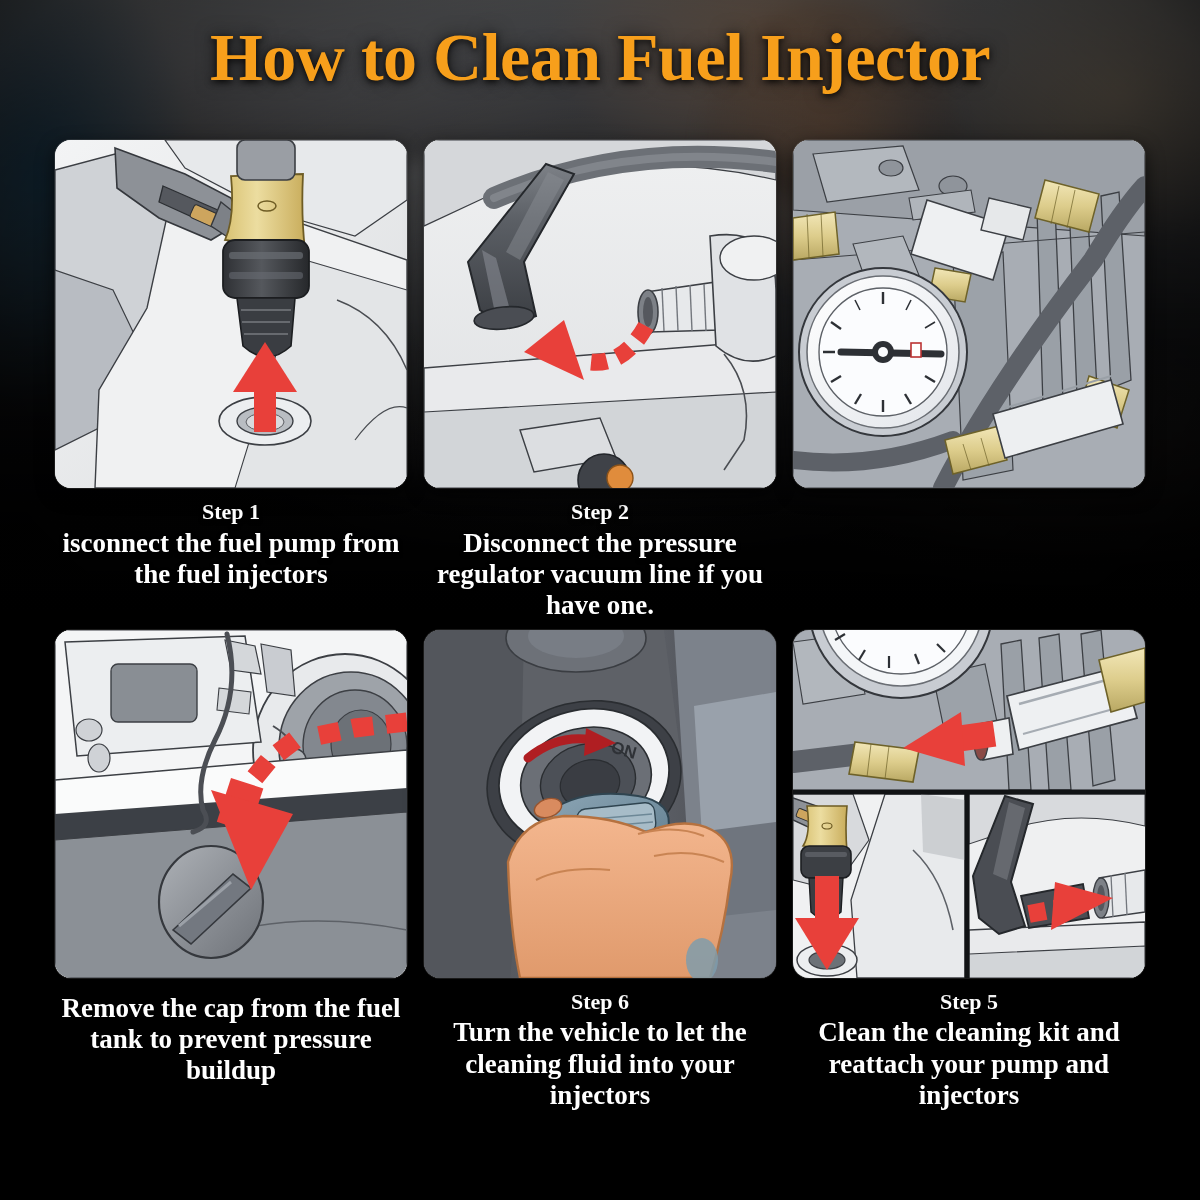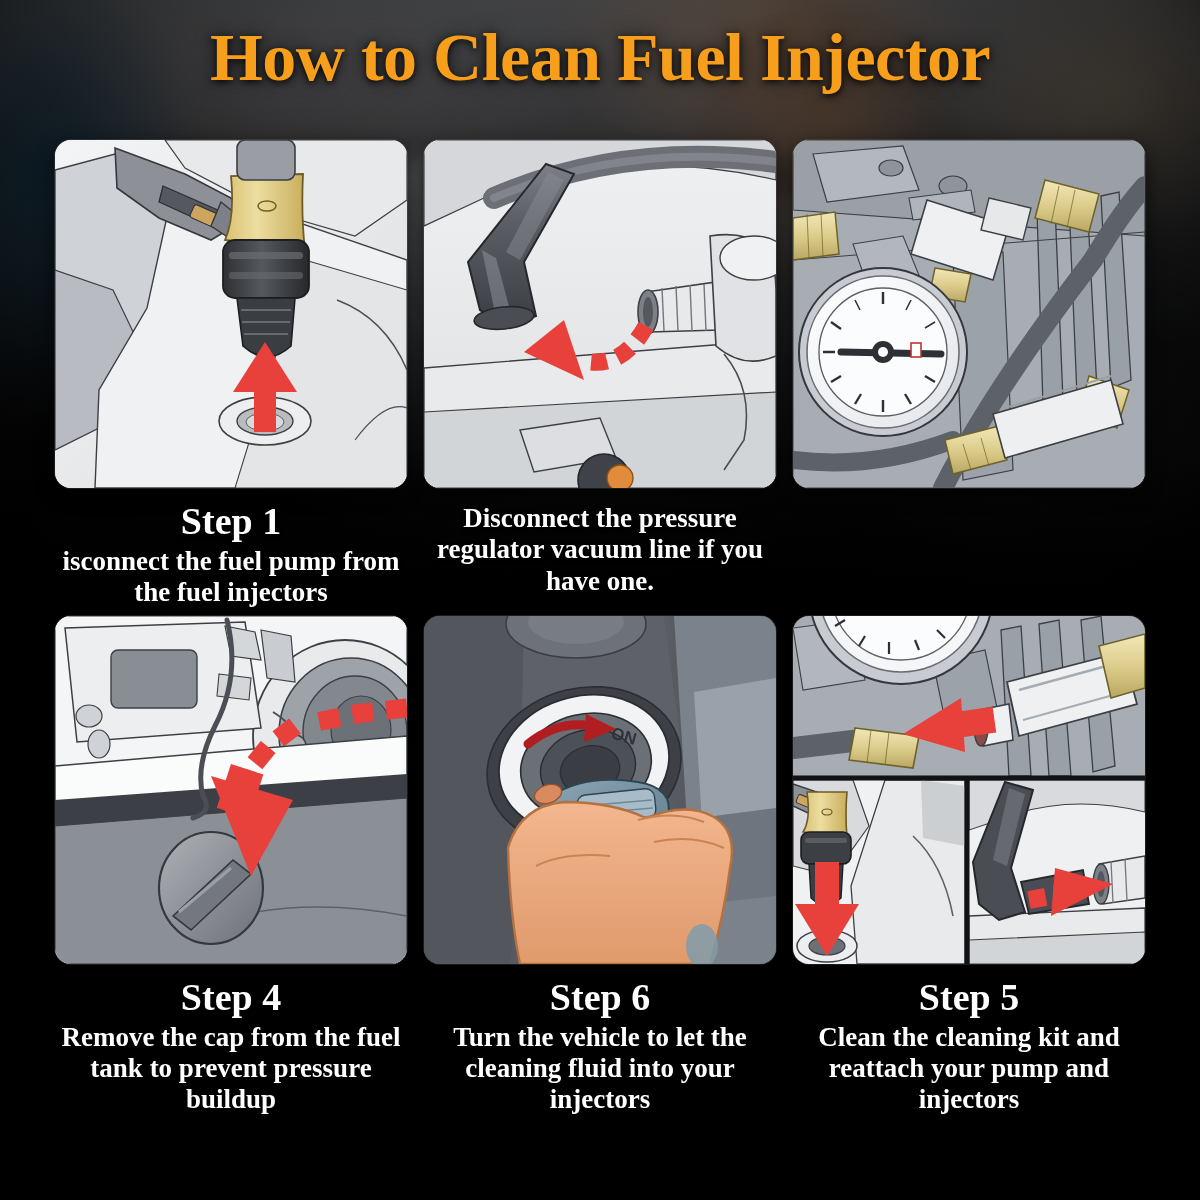--- a/index.html
+++ b/index.html
@@ -99,21 +99,21 @@
   }
   .panel svg { display: block; width: 100%; height: 100%; }
 
   
   .caption {
     padding-top: 12px;
     text-align: center;
     color: #ffffff;
   }
   .step-label {
-    font-size: 38px;
+    font-size: 22px;
     font-weight: 700;
     line-height: 1.12;
     text-shadow: 0 2px 4px rgba(0,0,0,0.9);
   }
   .step-desc {
     font-size: 27px;
     font-weight: 700;
     line-height: 1.16;
     padding-top: 3px;
     text-shadow: 0 2px 4px rgba(0,0,0,0.9);
@@ -246,20 +246,21 @@
           <circle cx="180" cy="340" r="26" fill="#3f4248" stroke="#22252a" stroke-width="1.6"></circle>
           <circle cx="196" cy="338" r="13" fill="#e08c3c" stroke="#8c5319" stroke-width="1.4"></circle>
 
           <g>
             <path d="M222 186 Q200 226 166 222" fill="none" stroke="#E8403A" stroke-width="17" stroke-dasharray="16 11" stroke-linecap="butt"></path>
             <path d="M140 180 L160 240 L100 212 Z" fill="#E8403A"></path>
           </g>
         </svg>
       </div>
       <div class="caption">
+        <div class="step-label">Step 2</div>
         <div class="step-desc">Disconnect the pressure regulator vacuum line if you have one.</div>
       </div>
     </div>
 
     <div class="cell">
       <div class="panel">
         <svg viewBox="0 0 352 348" xmlns="http://www.w3.org/2000/svg">
           <defs>
             <linearGradient id="s3gauge" x1="0" y1="0" x2="1" y2="1">
               <stop offset="0" stop-color="#ffffff"></stop>
@@ -387,21 +388,20 @@
 
           <g>
             <path d="M352 92 L300 98 L252 108" fill="none" stroke="#E8403A" stroke-width="19" stroke-dasharray="21 13"></path>
             <path d="M240 110 L214 130 L196 152" fill="none" stroke="#E8403A" stroke-width="19" stroke-dasharray="21 13"></path>
             <rect x="176" y="148" width="34" height="46" transform="rotate(18 176 148)" fill="#E8403A"></rect>
             <path d="M156 160 L238 184 L196 260 Z" fill="#E8403A"></path>
           </g>
         </svg>
       </div>
       <div class="caption">
-        <div class="step-label">Step 4</div>
         <div class="step-desc">Remove the cap from the fuel tank to prevent pressure buildup</div>
       </div>
     </div>
 
     <div class="cell">
       <div class="panel">
         <svg viewBox="0 0 352 348" xmlns="http://www.w3.org/2000/svg">
           <defs>
             <linearGradient id="s5dash" x1="0" y1="0" x2="1" y2="0">
               <stop offset="0" stop-color="#4c4f55"></stop>

